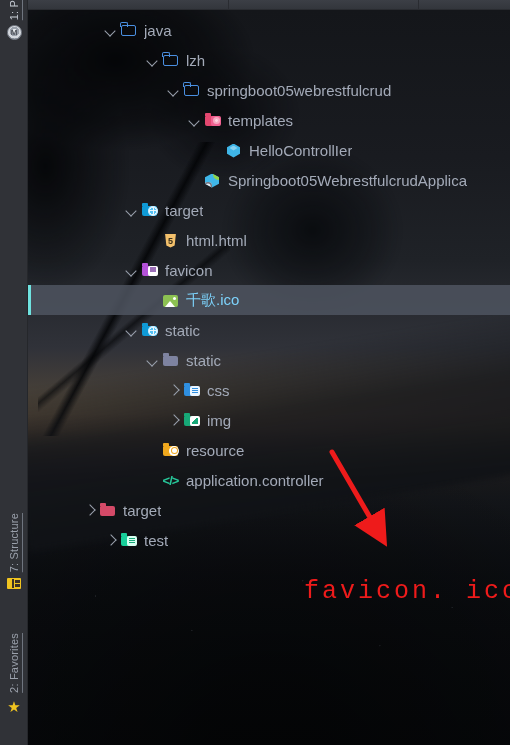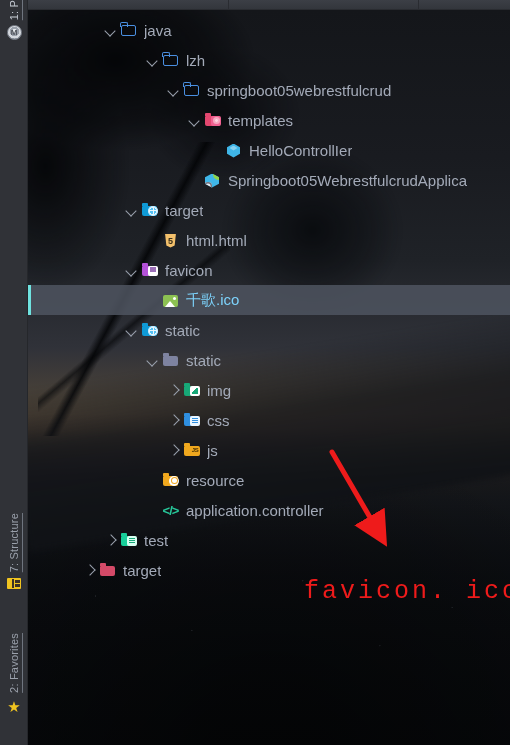--- a/index.html
+++ b/index.html
@@ -491,81 +491,71 @@
           <span class="arrow down"></span>
           <span class="ico">
             <span class="ico-folder-plain"></span>
           </span>
           <span class="lbl">static</span>
         </div>
         <div class="row">
           <span style="flex: 0 0 126px;"></span>
           <span class="arrow right"></span>
           <span class="ico">
+            <span class="fold" style="background:#2f8fe0">
+              <span class="badge sheet"></span>
+            </span>
+          </span>
+          <span class="lbl">css</span>
+        </div>
+        <div class="row">
+          <span style="flex: 0 0 126px;"></span>
+          <span class="arrow right"></span>
+          <span class="ico">
             <span class="fold" style="background:#17a877">
               <span class="badge pic"></span>
             </span>
           </span>
           <span class="lbl">img</span>
         </div>
         <div class="row">
-          <span style="flex: 0 0 126px;"></span>
-          <span class="arrow right"></span>
-          <span class="ico">
-            <span class="fold" style="background:#2f8fe0">
-              <span class="badge sheet"></span>
-            </span>
-          </span>
-          <span class="lbl">css</span>
-        </div>
-        <div class="row">
-          <span style="flex: 0 0 126px;"></span>
-          <span class="arrow right"></span>
-          <span class="ico">
-            <span class="fold" style="background:#f0a81e">
-              <span class="badge js"></span>
-            </span>
-          </span>
-          <span class="lbl">js</span>
-        </div>
-        <div class="row">
           <span style="flex: 0 0 105px;"></span>
           <span class="arrow none"></span>
           <span class="ico">
             <span class="fold" style="background:#f0a81e">
               <span class="badge clock"></span>
             </span>
           </span>
           <span class="lbl">resource</span>
         </div>
         <div class="row">
           <span style="flex: 0 0 105px;"></span>
           <span class="arrow none"></span>
           <span class="ico">
             <span class="ico-props">&lt;/&gt;</span>
           </span>
           <span class="lbl">application.controller</span>
         </div>
         <div class="row">
+          <span style="flex: 0 0 42px;"></span>
+          <span class="arrow right"></span>
+          <span class="ico">
+            <span class="fold" style="background:#d44a68"></span>
+          </span>
+          <span class="lbl">target</span>
+        </div>
+        <div class="row">
           <span style="flex: 0 0 63px;"></span>
           <span class="arrow right"></span>
           <span class="ico">
             <span class="fold" style="background:#17cf9a">
               <span class="badge tgreen"></span>
             </span>
           </span>
           <span class="lbl">test</span>
-        </div>
-        <div class="row">
-          <span style="flex: 0 0 42px;"></span>
-          <span class="arrow right"></span>
-          <span class="ico">
-            <span class="fold" style="background:#d44a68"></span>
-          </span>
-          <span class="lbl">target</span>
         </div>
       </div>
 
     <svg id="annot-arrow" width="80" height="110" viewBox="0 0 80 110">
       <defs>
         <marker id="ah" markerWidth="7" markerHeight="7" refX="2.2" refY="3.5" orient="auto">
           <path d="M0,0 L7,3.5 L0,7 z" fill="#ee1b1b"></path>
         </marker>
       </defs>
       <line x1="12" y1="10" x2="55" y2="84" stroke="#ee1b1b" stroke-width="5" stroke-linecap="round" marker-end="url(#ah)"></line>

